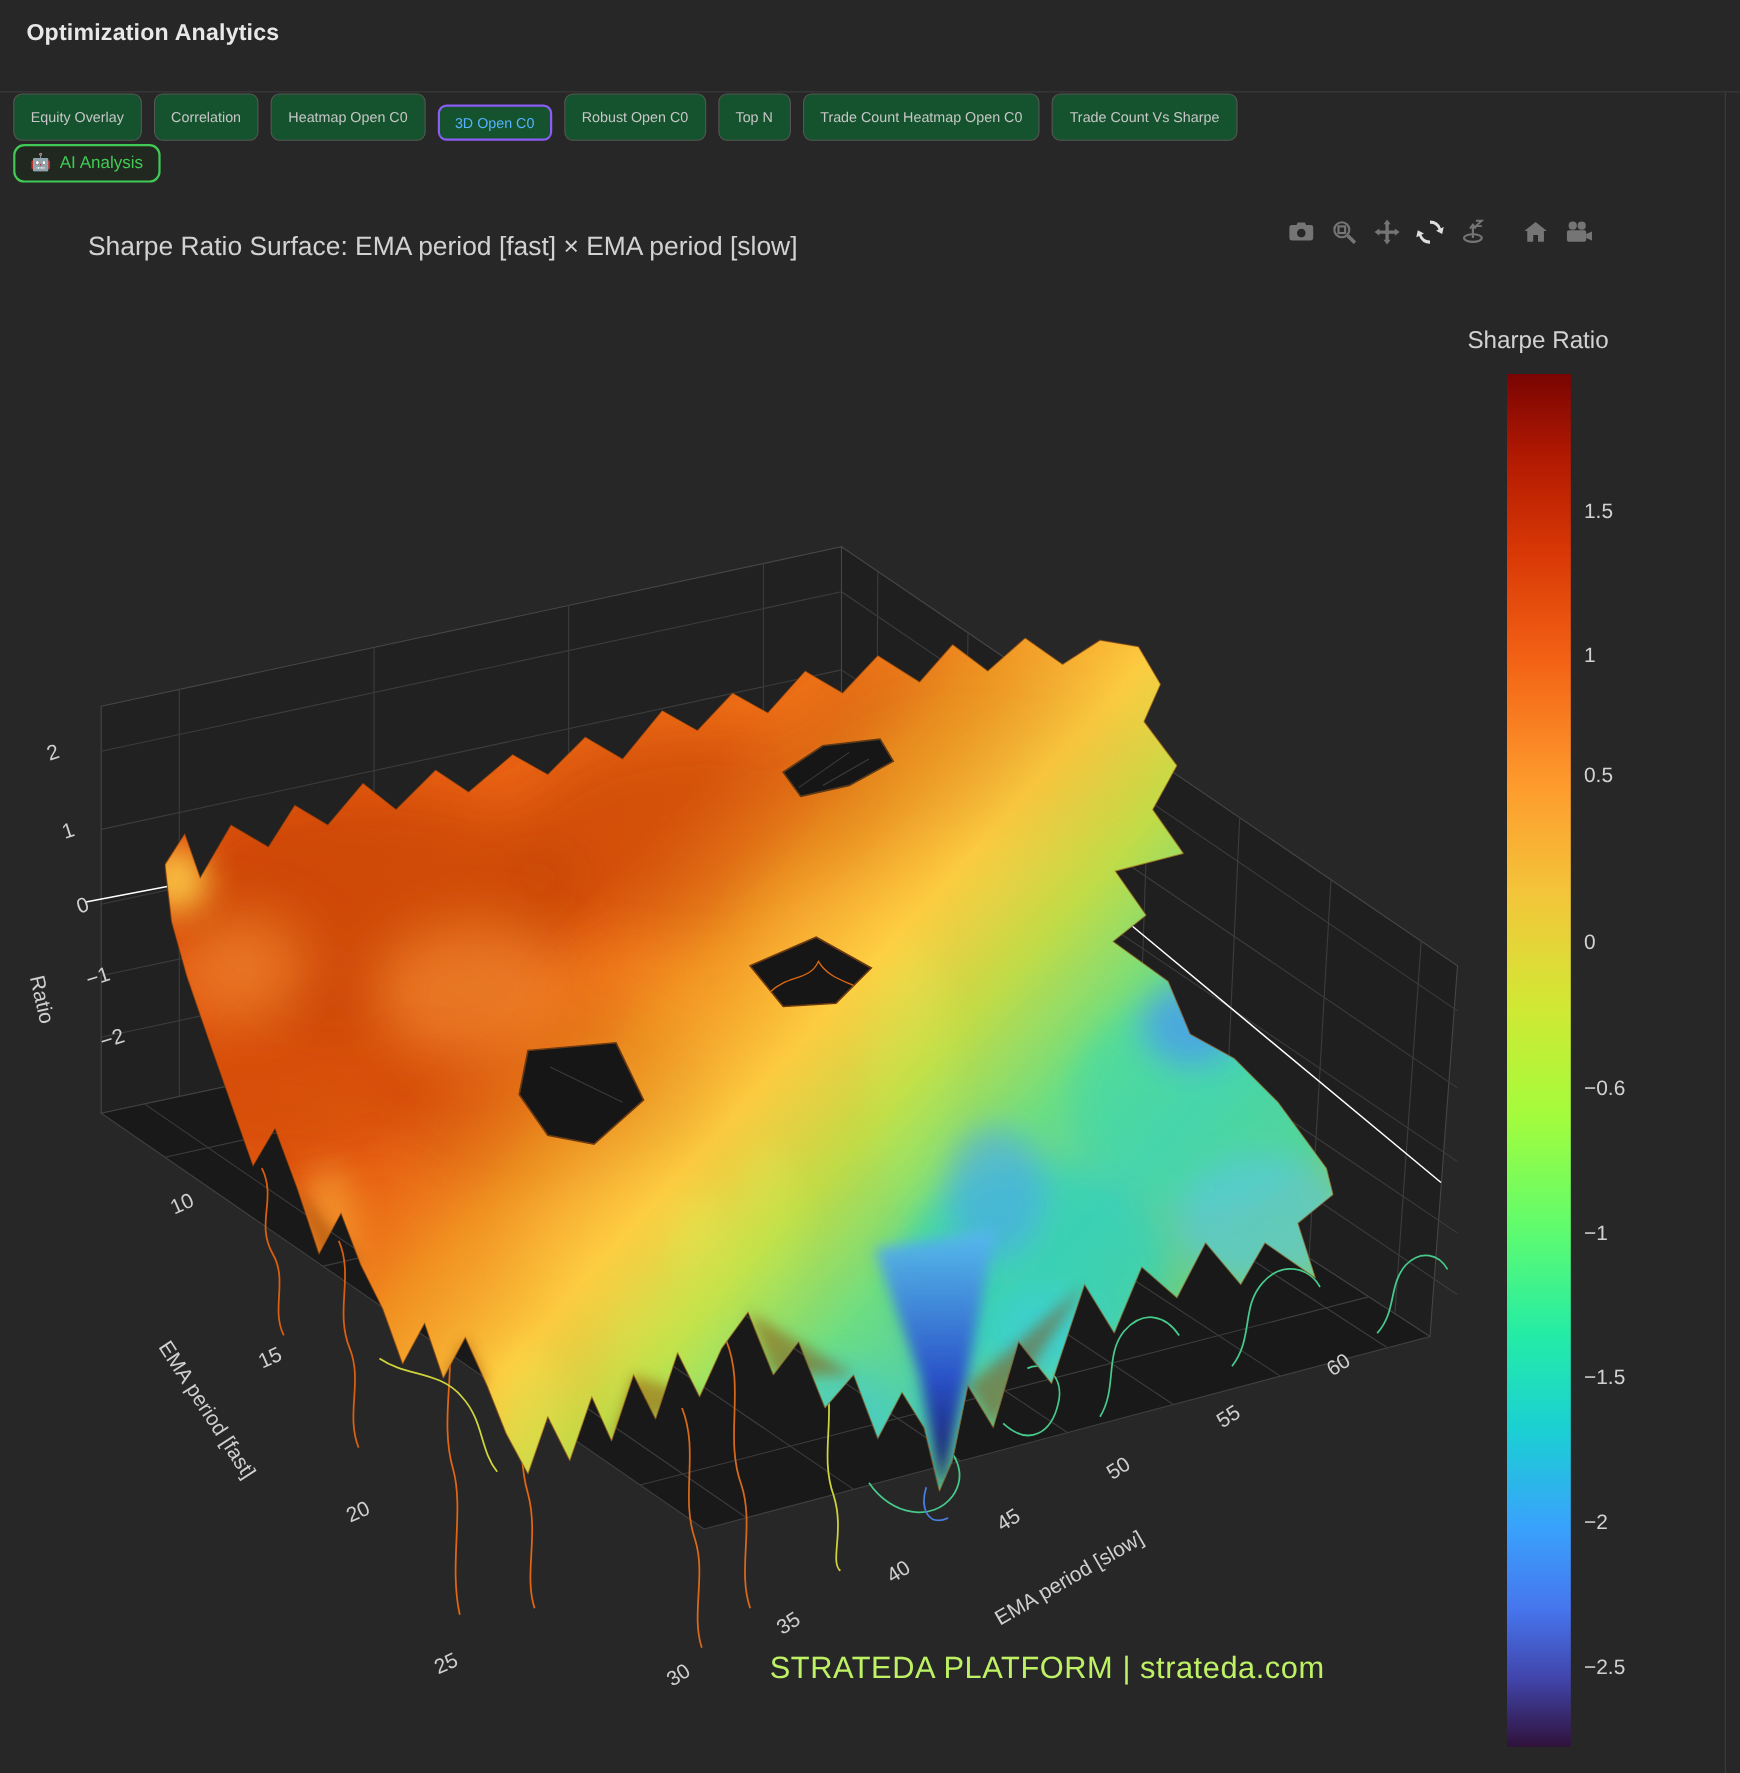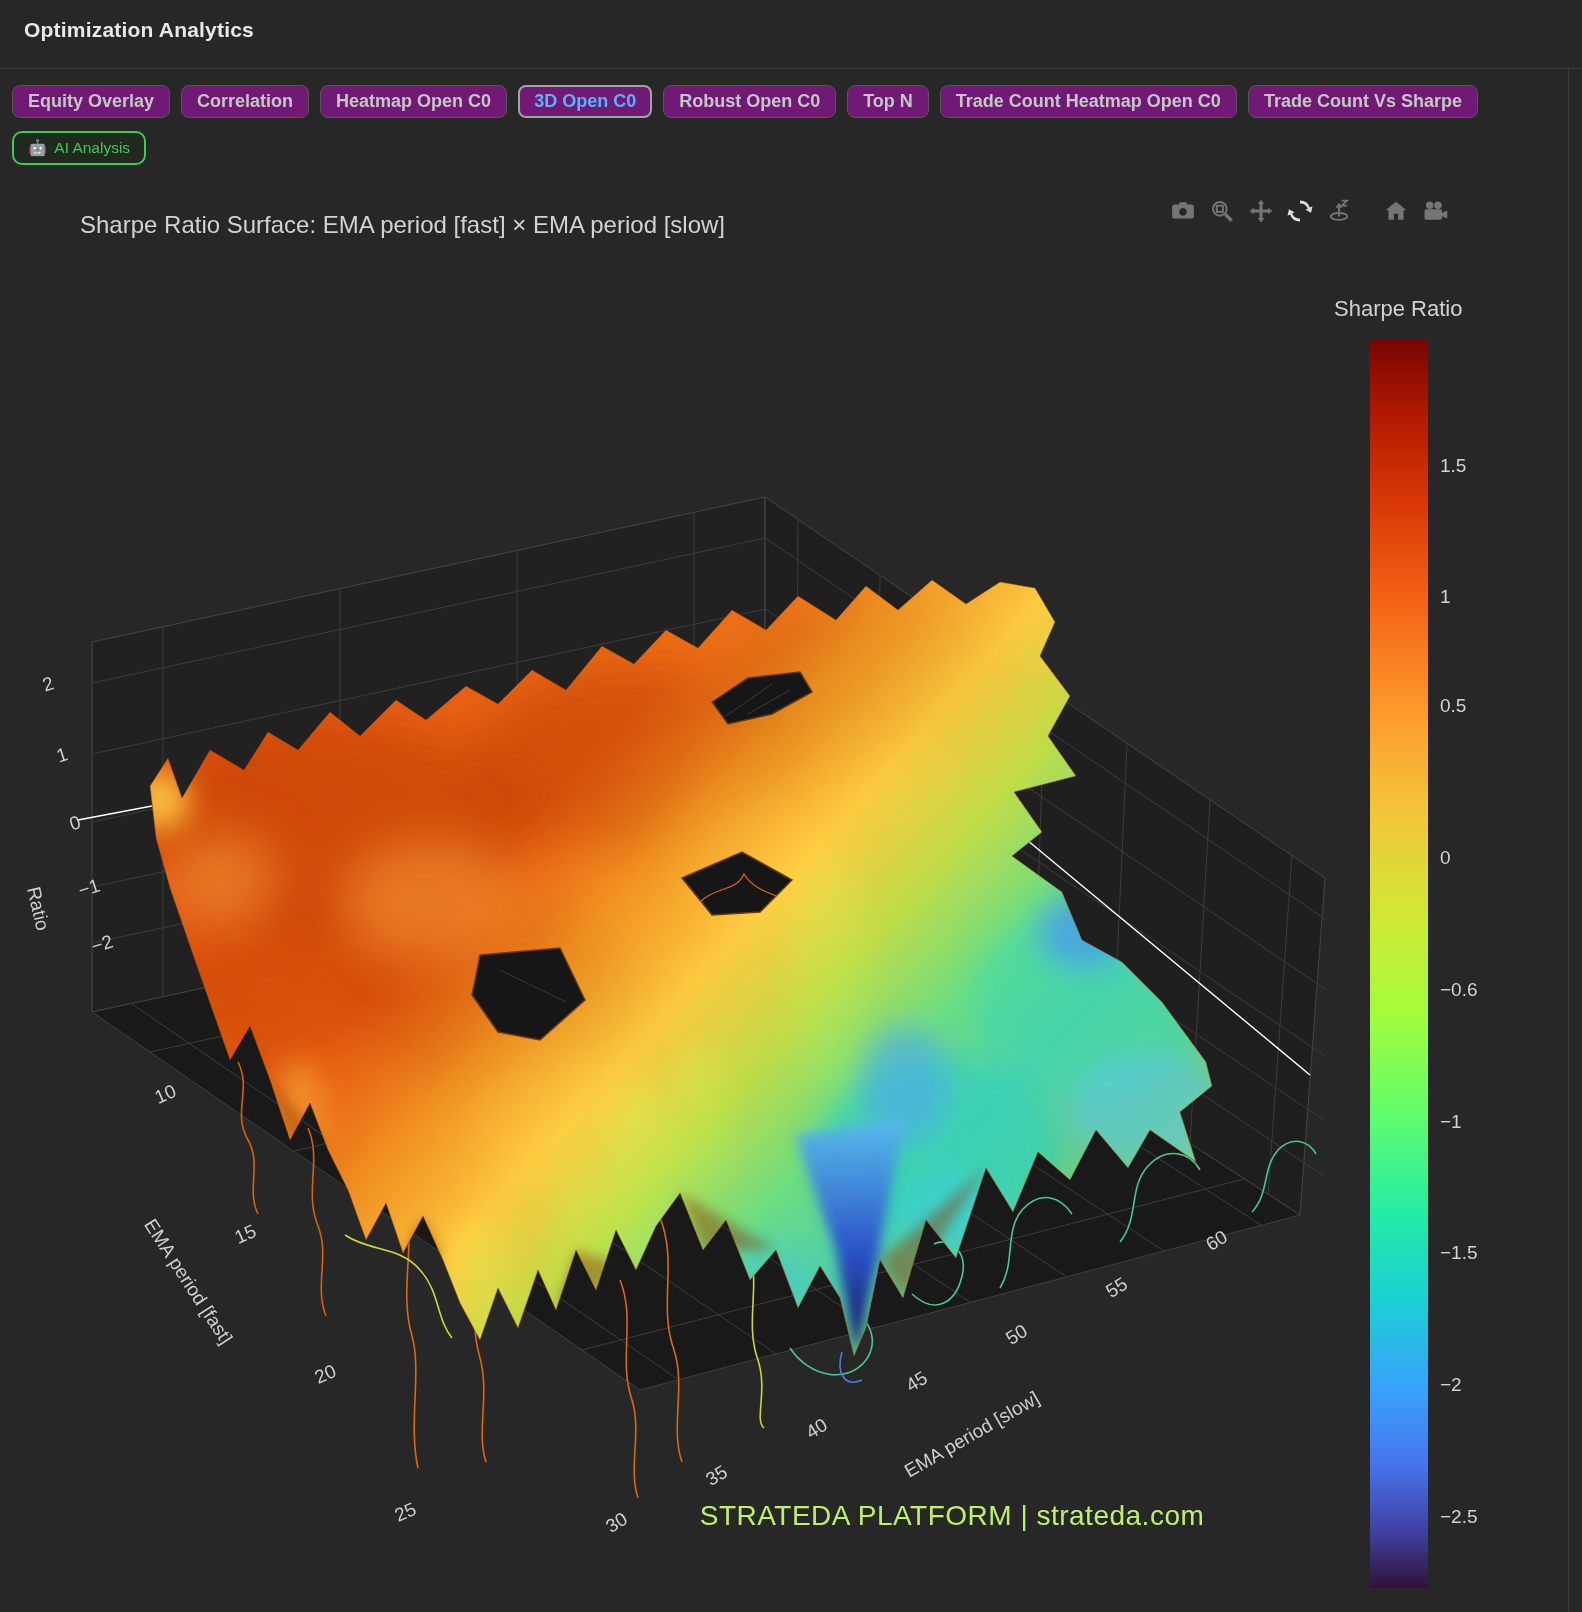--- a/index.html
+++ b/index.html
@@ -1,26 +1,26 @@
 <!DOCTYPE html>
 <html><head>
 <meta charset="utf-8">
 <style>
   html,body{margin:0;padding:0;background:#272727;}
   body{width:1582px;height:1612px;position:relative;overflow:hidden;
        font-family:"Liberation Sans",sans-serif;color:#cfcfcf;}
   
-  .header{position:absolute;left:0;top:0;width:100%;height:69px;background:#272727;
+  .header{position:absolute;left:0;top:0;width:100%;height:84px;background:#272727;
           border-bottom:1px solid #3d3d3d;box-sizing:border-box;z-index:5;}
   .header h1{margin:0;padding:18px 0 0 24px;font-size:21px;font-weight:bold;color:#e8e8e8;letter-spacing:.2px;}
   
   .tabrow{position:absolute;left:12px;top:85px;display:flex;gap:11px;z-index:5;}
-  .tab{background:#701a75;border:1px solid #565656;border-radius:8px;color:#c6c6c6;
-       font-size:18px;padding:7px 15px;line-height:17px;cursor:pointer;font-family:inherit;white-space:nowrap;font-weight:bold;}
-  .tab.active{border:2px solid #a3a3a3;color:#56b2fd;padding:6px 14px;}
+  .tab{background:#14532d;border:1px solid #565656;border-radius:8px;color:#c6c6c6;
+       font-size:13px;padding:7px 15px;line-height:17px;cursor:pointer;font-family:inherit;white-space:nowrap;}
+  .tab.active{border:2px solid #8b5cf6;color:#56b2fd;padding:6px 14px;margin-top:10px;}
   .ai-btn{position:absolute;left:12px;top:131px;display:flex;align-items:center;gap:7px;
        background:#20281f;border:2px solid #41c956;border-radius:10px;color:#41c956;
        font-size:15.5px;padding:6px 14px;cursor:pointer;font-family:inherit;z-index:5;}
   
   .plot-title{position:absolute;left:80px;top:211px;font-size:24px;color:#d2d2d2;z-index:4;}
   .modebar{position:absolute;left:1168px;top:195px;display:flex;align-items:center;z-index:4;}
   .mbtn{width:30px;height:32px;margin-right:9px;display:flex;align-items:center;justify-content:center;cursor:pointer;}
   .mbtn svg{stroke:#757575;fill:none;stroke-width:1.8;}
   .mbtn.fill svg{fill:#757575;stroke:none;}
   .mbtn.activefill svg{fill:#dedede;stroke:none;}

